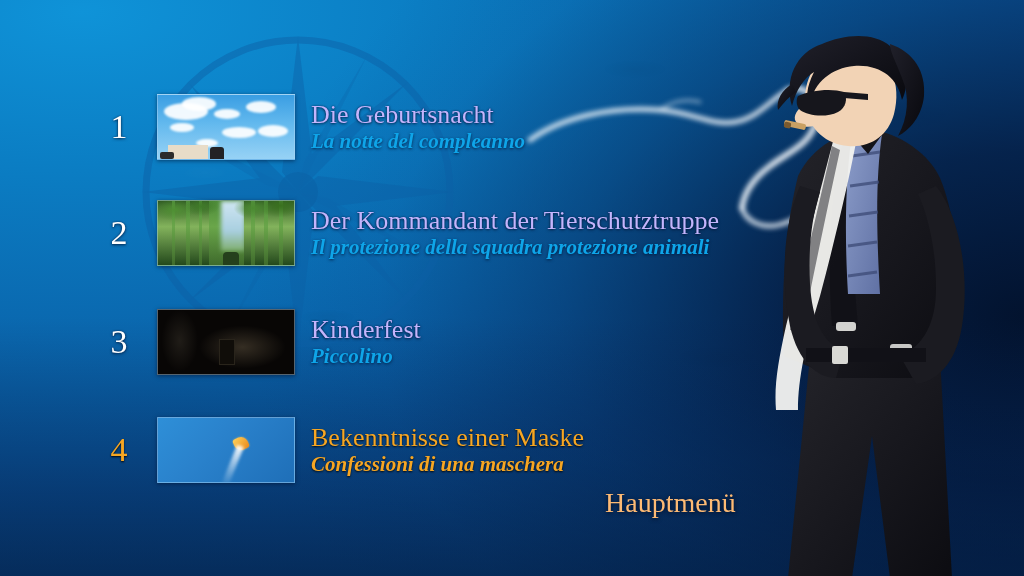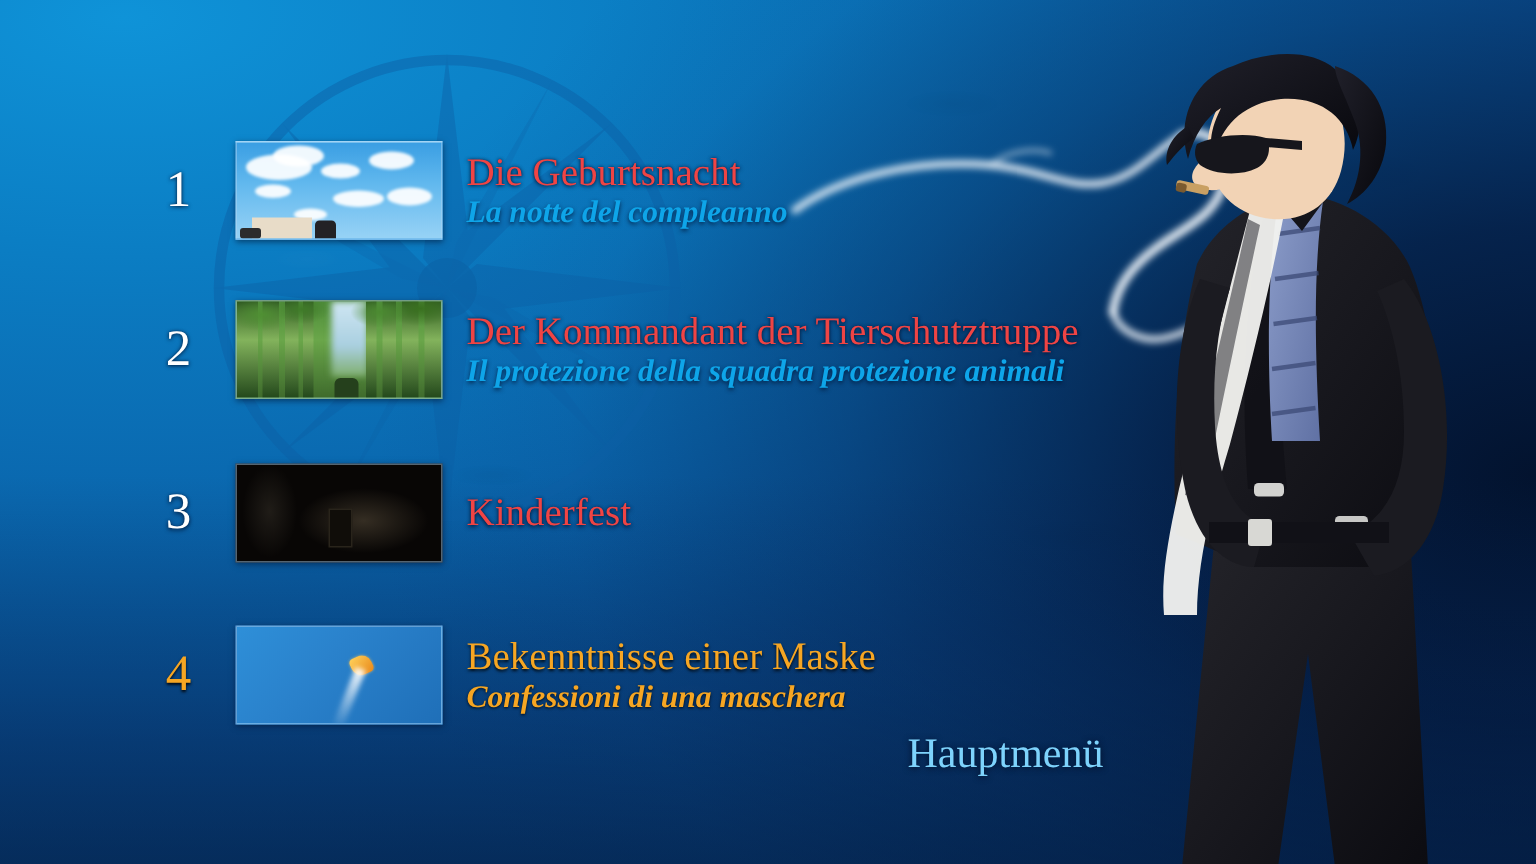--- a/index.html
+++ b/index.html
@@ -125,35 +125,35 @@
   .t4 { background:linear-gradient(135deg,#2e8fd8 0%, #2a82cc 40%, #1f6fb8 100%); }
   .t4 .obj { position:absolute; left:56%; top:30%; width:14px; height:13px;
      background:linear-gradient(150deg,#ffd15a,#e8881a); transform:rotate(-25deg);
      border-radius:3px 7px 3px 7px; box-shadow:0 0 2px rgba(255,200,90,.7); }
   .t4 .trail { position:absolute; left:58%; top:44%; width:7px; height:44px;
      background:linear-gradient(to bottom, rgba(255,255,255,.95), rgba(255,255,255,.25) 70%, rgba(255,255,255,0));
      transform:rotate(22deg); transform-origin:top center; filter:blur(1.6px); }
 
   .labels { margin-left:16px; }
   .title-de {
-    font-size:26px; line-height:1.05; color:#ef4444;
+    font-size:26px; line-height:1.05; color:#c4b5fd;
     text-shadow:0 1px 3px rgba(0,20,50,.8), 0 0 2px rgba(0,25,60,.6);
     white-space:nowrap;
   }
   .title-it {
     font-size:21px; line-height:1.15; font-style:italic; font-weight:bold;
     color:#0ea5e9; text-shadow:0 1px 3px rgba(0,20,50,.8);
     white-space:nowrap; margin-top:1px;
   }
   .chapter-row.selected .title-de,
   .chapter-row.selected .title-it { color:#f6a623; text-shadow:0 1px 2px rgba(0,0,0,.85); }
 
   .main-menu {
     position:absolute; left:605px; top:487px;
-    font-size:28px; color:#7dd3fc;
+    font-size:28px; color:#fdba74;
     text-shadow:0 1px 4px rgba(0,10,30,.9);
     white-space:nowrap;
   }
 </style>
 </head>
 <body>
 
 <div id="screen">
 
   <div class="bg-base"></div>
@@ -311,20 +311,21 @@
     </div>
 
     <div class="chapter-row r3">
       <div class="num">3</div>
       <div class="thumb t3">
         <span class="glow"></span>
         <span class="door"></span>
       </div>
       <div class="labels">
         <div class="title-de">Kinderfest</div>
+        <div class="title-it">Piccolino</div>
       </div>
     </div>
 
     <div class="chapter-row r4 selected">
       <div class="num selected">4</div>
       <div class="thumb t4">
         <span class="obj"></span>
         <span class="trail"></span>
       </div>
       <div class="labels">

